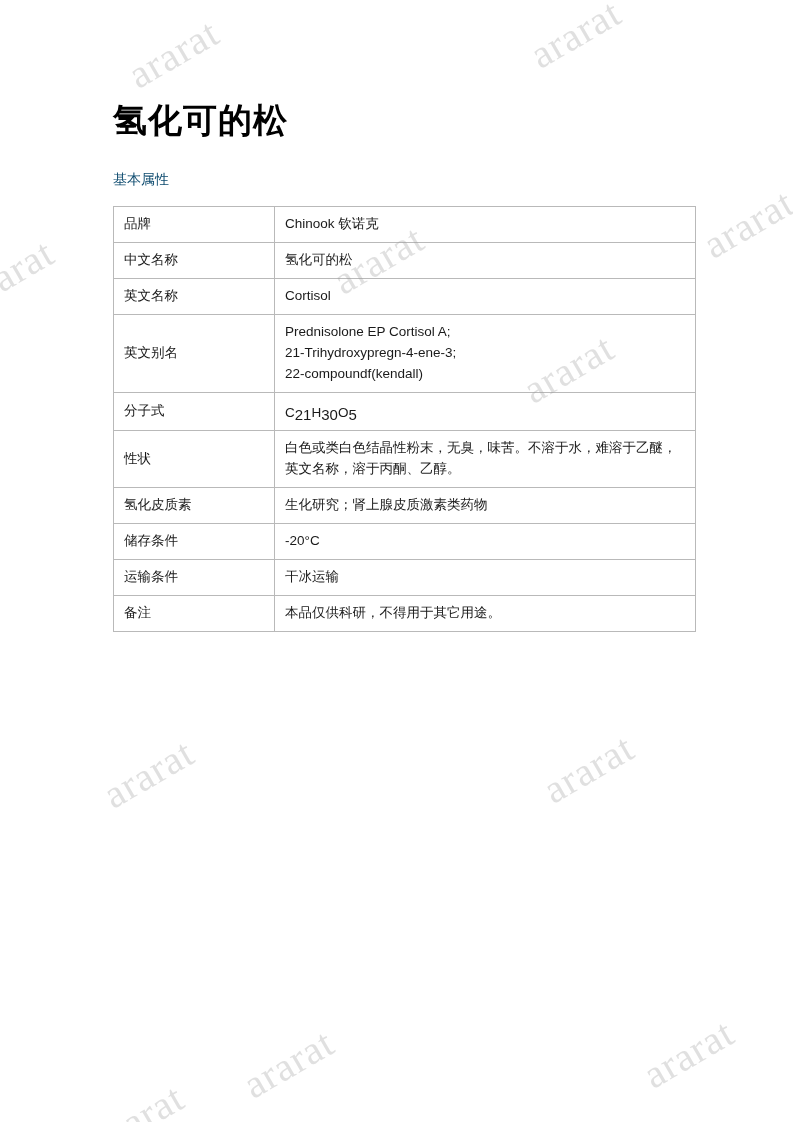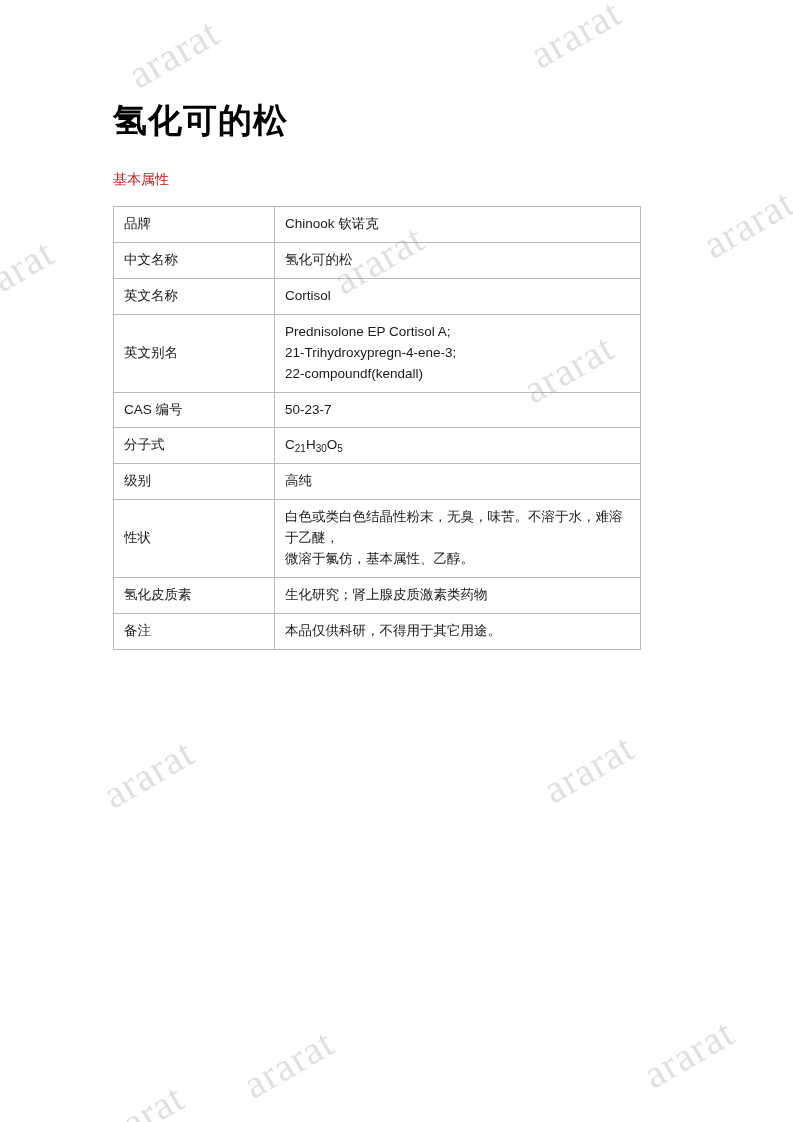--- a/index.html
+++ b/index.html
@@ -48,28 +48,28 @@
     font-size: 34px;
     font-weight: 700;
     letter-spacing: 1px;
     color: #000;
   }
   .section-label {
     position: absolute;
     left: 113px;
     top: 171px;
     font-size: 14px;
-    color: #b91c1c;
+    color: #0c4a6e;
   }
 
   table.props {
     position: absolute;
     left: 113px;
     top: 206px;
-    width: 528px;
+    width: 583px;
     border-collapse: collapse;
     table-layout: fixed;
     background: transparent;
   }
   table.props td {
     border: 1px solid #b9b9b9;
     padding: 7px 10px;
     font-size: 13.5px;
     line-height: 1.55;
     vertical-align: middle;
@@ -85,21 +85,21 @@
     font-family: Liberation Sans, sans-serif;
   }
   td.val .line {
     display: block;
     white-space: nowrap;
   }
   td.val .wrapline {
     display: block;
   }
   sub {
-    font-size: 10px;
+    font-size: 15px;
     vertical-align: baseline;
     position: relative;
     bottom: -3px;
   }
 </style>
 </head>
 <body>
 
 <div class="wm-layer">
   <div class="wm" style="left:125px;  top:30px;">ararat</div>
@@ -136,41 +136,41 @@
       </tr>
       <tr>
         <td class="key">英文别名</td>
         <td class="val">
           <span class="line">Prednisolone EP Cortisol A;</span>
           <span class="line">21-Trihydroxypregn-4-ene-3;</span>
           <span class="line">22-compoundf(kendall)</span>
         </td>
       </tr>
       <tr>
-        <td class="key">CAS 编号</td>
-        <td class="val">50-23-7</td>
-      </tr>
-      <tr>
         <td class="key">分子式</td>
         <td class="val"><span>C</span><sub>21</sub><span>H</span><sub>30</sub><span>O</span><sub>5</sub></td>
-      </tr>
-      <tr>
-        <td class="key">级别</td>
-        <td class="val">高纯</td>
       </tr>
       <tr>
         <td class="key">性状</td>
         <td class="val">
           <span class="wrapline">白色或类白色结晶性粉末，无臭，味苦。不溶于水，难溶于乙醚，</span>
-          <span class="wrapline">微溶于氯仿，基本属性、乙醇。</span>
+          <span class="wrapline">英文名称，溶于丙酮、乙醇。</span>
         </td>
       </tr>
       <tr>
         <td class="key">氢化皮质素</td>
         <td class="val">生化研究；肾上腺皮质激素类药物</td>
+      </tr>
+      <tr>
+        <td class="key">储存条件</td>
+        <td class="val">-20°C</td>
+      </tr>
+      <tr>
+        <td class="key">运输条件</td>
+        <td class="val">干冰运输</td>
       </tr>
       <tr>
         <td class="key">备注</td>
         <td class="val">本品仅供科研，不得用于其它用途。</td>
       </tr>
     </tbody>
   </table>
 
 </div>
 

